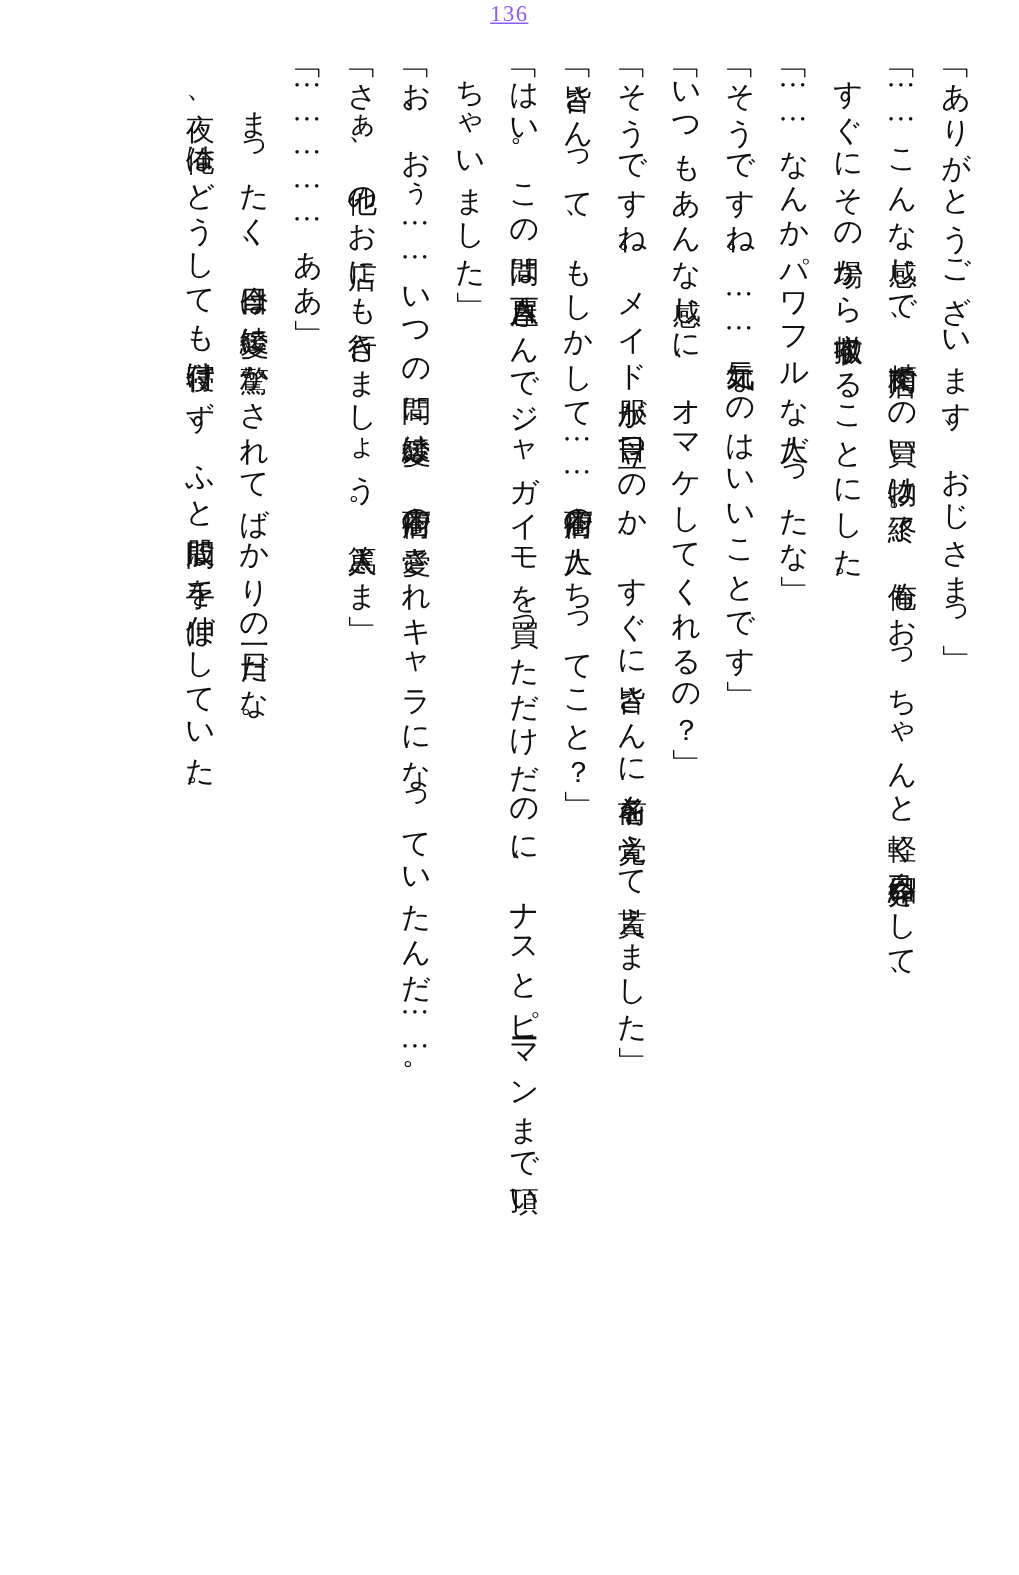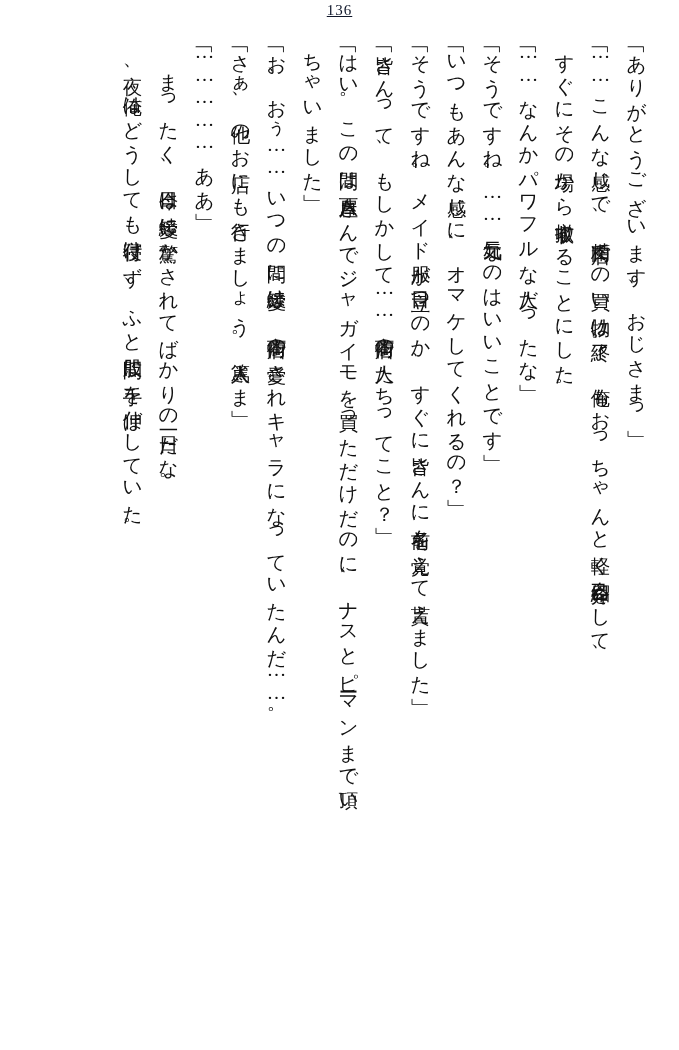--- a/index.html
+++ b/index.html
@@ -24,21 +24,21 @@
     background: #ffffff;
   }
   .page-number {
     position: absolute;
     top: 2px;
     left: 0;
     width: 679px;
     text-align: center;
     font-size: 15px;
     letter-spacing: 1px;
-    color: #0f172a;
+    color: #8b5cf6;
     font-family: "Liberation Serif", "DejaVu Serif", serif;
     text-decoration: underline;
   }
   .text-body {
     position: absolute;
     top: 40px;
     left: 24px;
     width: 630px;
     height: 985px;
     writing-mode: vertical-rl;

